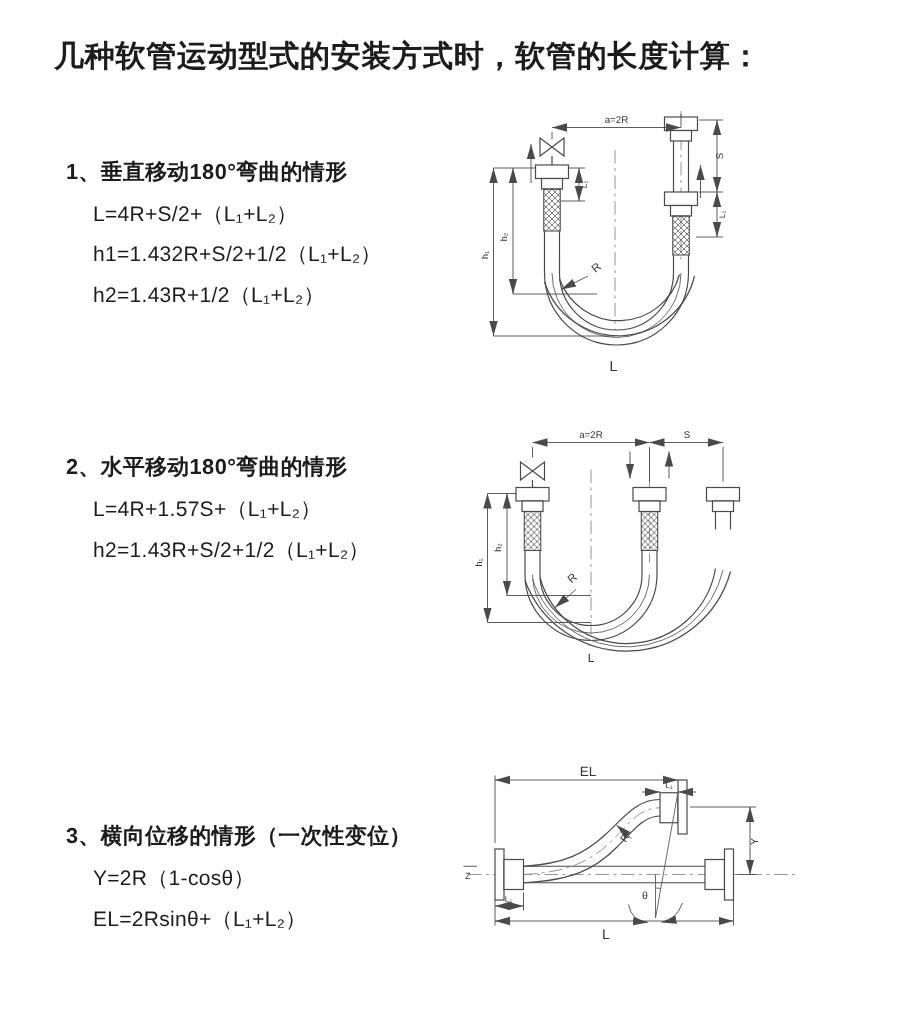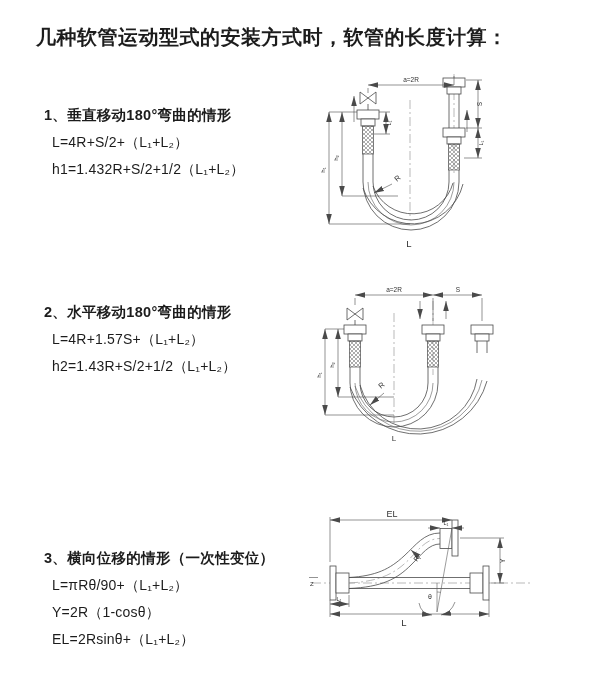--- a/index.html
+++ b/index.html
@@ -3,21 +3,21 @@
 <meta charset="utf-8">
 <style>
   html,body{margin:0;padding:0;}
   body{
     width:600px;height:675px;background:#ffffff;position:relative;overflow:hidden;
     font-family:"Liberation Sans","DejaVu Sans",sans-serif;color:#1c1c1c;
   }
   .title{position:absolute;left:36px;top:24px;font-size:20px;font-weight:700;letter-spacing:.5px;}
   .section{position:absolute;left:44px;}
   .sec-heading{font-size:14.5px;font-weight:700;letter-spacing:.3px;line-height:20px;}
-  .formula{font-size:14px;margin-top:8px;margin-left:8px;line-height:19px;letter-spacing:.2px;}
+  .formula{font-size:14px;margin-top:8px;margin-left:18px;line-height:19px;letter-spacing:.2px;}
   .diagram{position:absolute;}
   
   .dl{stroke:#4a4a4a;stroke-width:.8;fill:none;}
   .thin{stroke:#5a5a5a;stroke-width:.6;fill:none;}
   .dim{stroke:#4a4a4a;stroke-width:.6;fill:none;}
   .cl{stroke:#8a8a8a;stroke-width:.6;stroke-dasharray:9 3 2 3;fill:none;}
   .fl{fill:#ffffff;stroke:#4a4a4a;stroke-width:.8;}
   .br{fill:url(#braid);stroke:#4a4a4a;stroke-width:.7;}
   .dt{fill:#333;font-size:6.5px;font-family:"Liberation Sans","DejaVu Sans",sans-serif;}
   .big{font-size:9.5px;}
@@ -38,31 +38,31 @@
     </pattern>
   </defs>
 </svg>
 
 <div class="title">几种软管运动型式的安装方式时，软管的长度计算：</div>
 
 <div class="section" style="top:105px">
   <div class="sec-heading">1、垂直移动180°弯曲的情形</div>
   <div class="formula">L=4R+S/2+（L₁+L₂）</div>
   <div class="formula">h1=1.432R+S/2+1/2（L₁+L₂）</div>
+  <div class="formula">h2=1.43R+1/2（L₁+L₂）</div>
 </div>
 
 <div class="section" style="top:302px">
   <div class="sec-heading">2、水平移动180°弯曲的情形</div>
   <div class="formula">L=4R+1.57S+（L₁+L₂）</div>
   <div class="formula">h2=1.43R+S/2+1/2（L₁+L₂）</div>
 </div>
 
 <div class="section" style="top:548px">
   <div class="sec-heading">3、横向位移的情形（一次性变位）</div>
-  <div class="formula">L=πRθ/90+（L₁+L₂）</div>
   <div class="formula">Y=2R（1-cosθ）</div>
   <div class="formula">EL=2Rsinθ+（L₁+L₂）</div>
 </div>
 
 <svg class="diagram" style="left:312px;top:70px" width="225" height="192" viewBox="0 0 225 192">
 
   <path class="cl" d="M98,30 V150"></path>
   <path class="cl" d="M142,4 V104"></path>
 
   <g>

